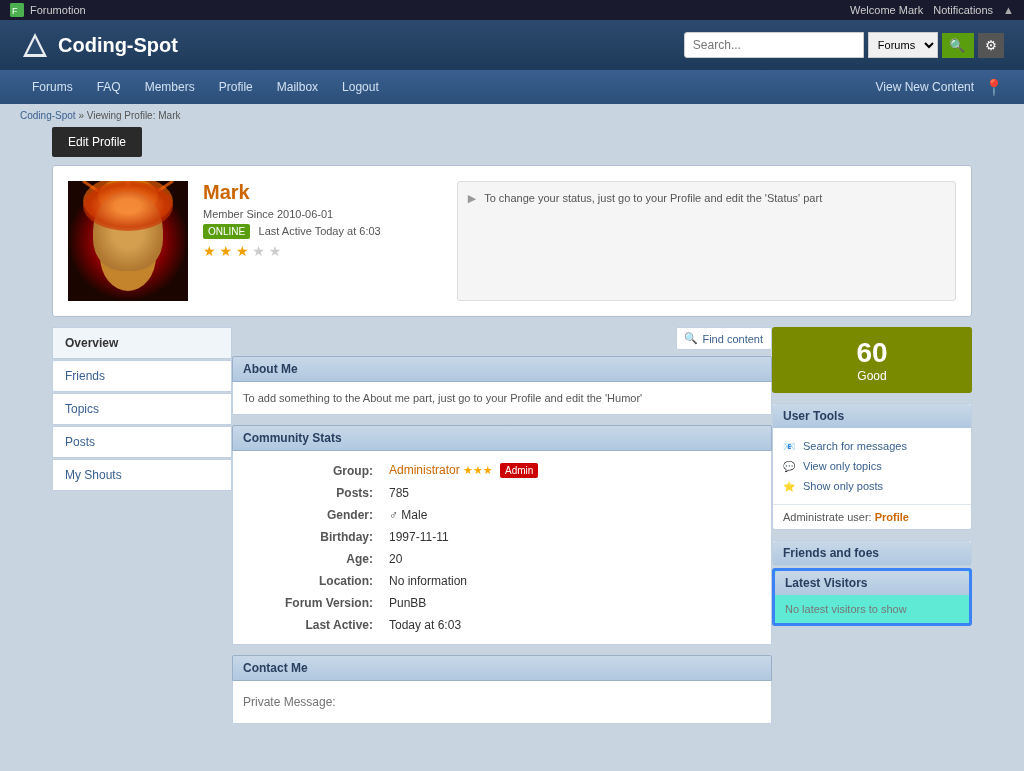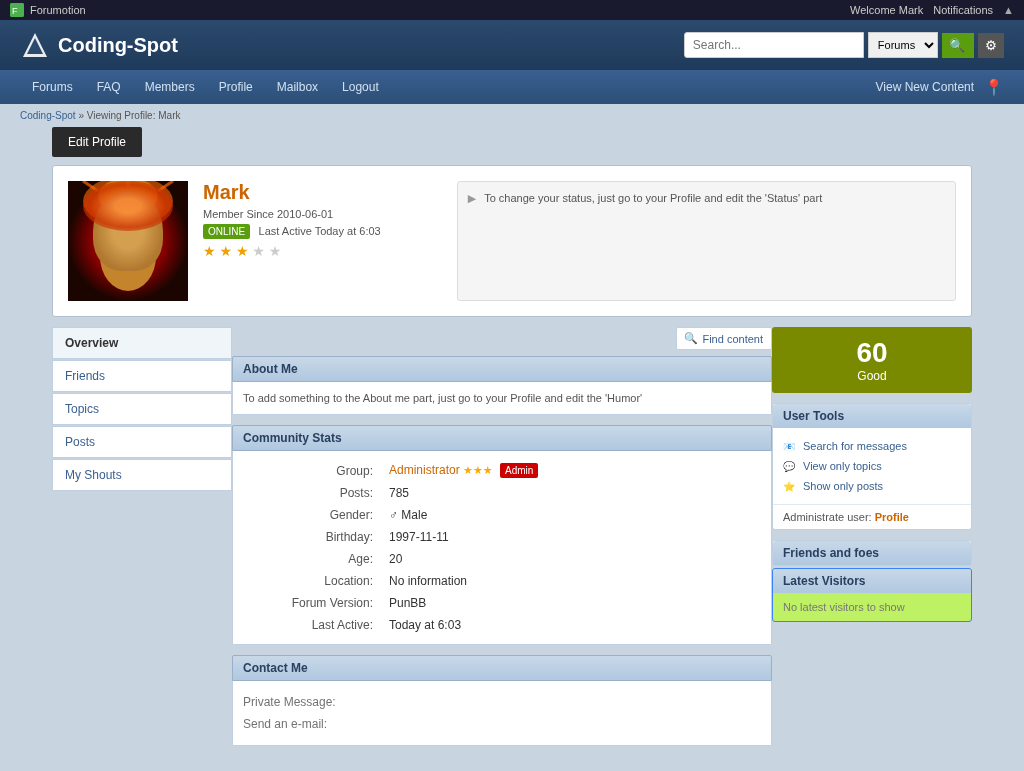--- a/index.html
+++ b/index.html
@@ -92,21 +92,21 @@
 
     
     .section-header { background: linear-gradient(to bottom, #c8d8e8, #b0c8e0); border: 1px solid #9ab0c8; padding: 5px 10px; font-size: 12px; color: #2a4060; font-weight: bold; margin-bottom: 0; border-radius: 2px 2px 0 0; }
 
     
     .section-body { background: white; border: 1px solid #c0d0e0; border-top: none; padding: 10px; font-size: 11px; color: #555; margin-bottom: 10px; border-radius: 0 0 2px 2px; }
 
     
     .stats-table { width: 100%; border-collapse: collapse; }
     .stats-table td { padding: 4px 8px; font-size: 12px; }
-    .stats-table .label { text-align: right; color: #555; width: 140px; font-weight: normal; }
+    .stats-table .label { text-align: right; color: #555; width: 140px; font-weight: bold; }
     .stats-table .value { color: #333; }
     .admin-badge { background: #cc0000; color: white; font-size: 10px; padding: 2px 5px; border-radius: 2px; display: inline-block; margin-left: 4px; }
 
     
     .contact-label { font-size: 12px; color: #737373; padding: 4px 0; }
 
     
     .right-column { width: 200px; flex-shrink: 0; }
 
     .score-box { background: #7a8a00; color: white; text-align: center; padding: 10px; border-radius: 3px; margin-bottom: 10px; }
@@ -117,21 +117,21 @@
     .user-tools-header { background: linear-gradient(to bottom, #c8d8e8, #b0c8e0); padding: 5px 10px; font-size: 12px; color: #2a4060; font-weight: bold; border-radius: 3px 3px 0 0; }
     .user-tools-body { padding: 8px 10px; }
     .user-tools-item { display: flex; align-items: center; gap: 6px; padding: 3px 0; font-size: 11px; color: #3a6090; cursor: pointer; }
     .tool-icon { width: 14px; height: 14px; display: inline-flex; align-items: center; justify-content: center; font-size: 10px; }
     .admin-user-row { padding: 6px 10px; font-size: 11px; color: #555; border-top: 1px solid #e0e8f0; }
     .admin-user-row a { color: #cc6600; text-decoration: none; font-weight: bold; }
 
     .foes-box { background: white; border: 1px solid #c0d0e0; border-radius: 3px; margin-bottom: 2px; }
     .foes-header { background: linear-gradient(to bottom, #c8d8e8, #b0c8e0); padding: 5px 10px; font-size: 12px; color: #2a4060; font-weight: bold; border-radius: 3px 3px 0 0; }
 
-    .visitors-box { background: #bef264; border: 1px solid #3b82f6; border-radius: 3px; }
+    .visitors-box { background: #5eead4; border: 3px solid #3b82f6; border-radius: 3px; }
     .visitors-header { background: linear-gradient(to bottom, #c8d8e8, #b0c8e0); padding: 5px 10px; font-size: 12px; color: #2a4060; font-weight: bold; border-radius: 3px 3px 0 0; }
     .visitors-body { padding: 8px 10px; font-size: 11px; color: #777; }
 
     
     .find-content-row { display: flex; justify-content: flex-end; margin-bottom: 6px; }
     .find-content-btn { background: white; border: 1px solid #c0d0e0; color: #3a6090; padding: 4px 8px; font-size: 11px; cursor: pointer; display: flex; align-items: center; gap: 4px; border-radius: 2px; }
     .find-icon { color: #aaa; }
 
     .group-value { color: #cc6600; }
   </style>
@@ -317,21 +317,20 @@
             </tr>
           </tbody>
             </table>
         </div>
       </div>
 
       <div>
         <div class="section-header">Contact Me</div>
         <div class="section-body">
           <div class="contact-label">Private Message:</div>
-          <div class="contact-label">Send an e-mail:</div>
         </div>
       </div>
 
     </div>
 
     <div class="right-column">
 
       <div class="score-box">
         <div class="score-number">60</div>
         <div class="score-label">Good</div>

